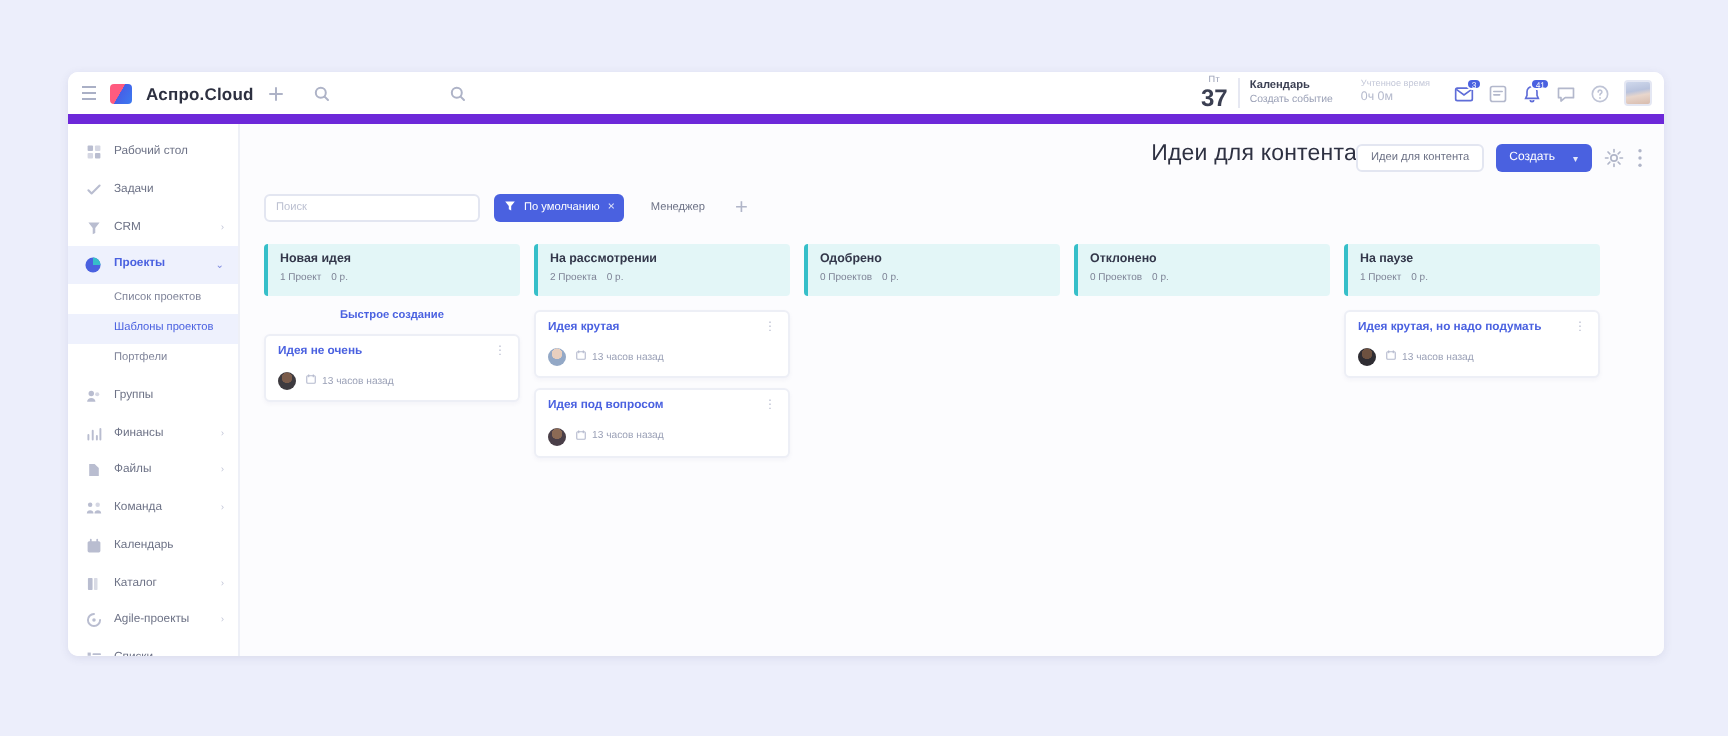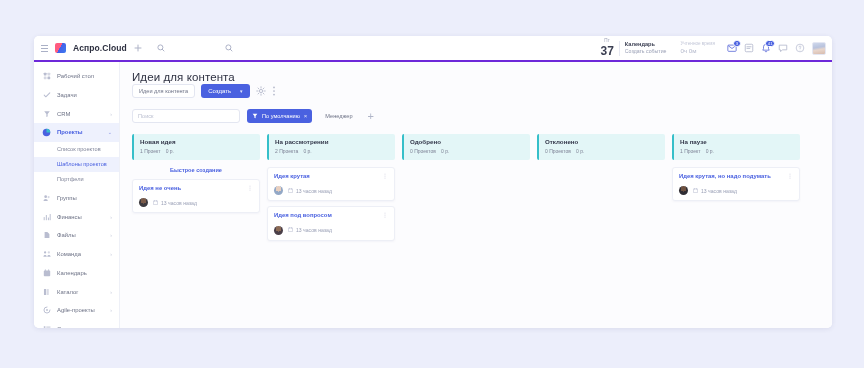--- a/index.html
+++ b/index.html
@@ -19,21 +19,21 @@
     border-radius: 5px;
     box-shadow: 0 1px 5px rgba(60,60,110,.10);
     overflow: hidden;
     display: flex; flex-direction: column;
   }
 
   
   .topbar {
     height: 26px; flex: 0 0 26px;
     display: flex; align-items: center;
-    border-bottom: 2px solid #6d28d9;
+    border-bottom: 5px solid #6d28d9;
     background: #fff;
     padding: 0 6px 0 7px;
   }
   .tb-left { display: flex; align-items: center; gap: 7px; width: 180px; }
   .hamburger { display: flex; flex-direction: column; gap: 2px; cursor: pointer; }
   .hamburger i { display: block; width: 7px; height: 1px; background: #aab0c6; }
   .logo-mark {
     width: 11px; height: 10px; border-radius: 2px;
     background: linear-gradient(120deg, #ff5b7f 0%, #ff5b7f 45%, #4560e8 46%, #3c7bf0 100%);
     flex: 0 0 auto;
@@ -91,21 +91,21 @@
   .nav-item.active .chev { color: #7f8bdf; }
   .subnav { padding: 0 0 2px 0; }
   .sub-item {
     height: 15px; display: flex; align-items: center;
     padding-left: 23px; font-size: 5.6px; color: #80859a; cursor: pointer;
   }
   .sub-item.selected { background: #eef1fd; color: #4a61e0; }
 
   
   .main { flex: 1 1 auto; background: #fcfcfe; padding: 9px 10px 0 12px; min-width: 0; overflow: hidden; }
-  .main-head { display: flex; align-items: flex-start; justify-content: flex-end; flex-direction: column; }
+  .main-head { display: flex; align-items: flex-start; justify-content: flex-end; }
   .page-title { font-size: 11.5px; color: #2e3142; font-weight: 400; letter-spacing: .1px; }
   .head-actions { display: flex; align-items: center; gap: 6px; margin-top: 1px; }
   .btn-outline {
     height: 14px; padding: 0 6px; border: 1px solid #e3e6f1; border-radius: 3px;
     background: #fff; color: #6d7286; font-size: 5.6px; display: flex; align-items: center; cursor: pointer;
   }
   .btn-primary {
     height: 14px; padding: 0 7px; border-radius: 3px; background: #4a61e0; color: #fff;
     font-size: 6px; display: flex; align-items: center; gap: 9px; cursor: pointer;
   }

